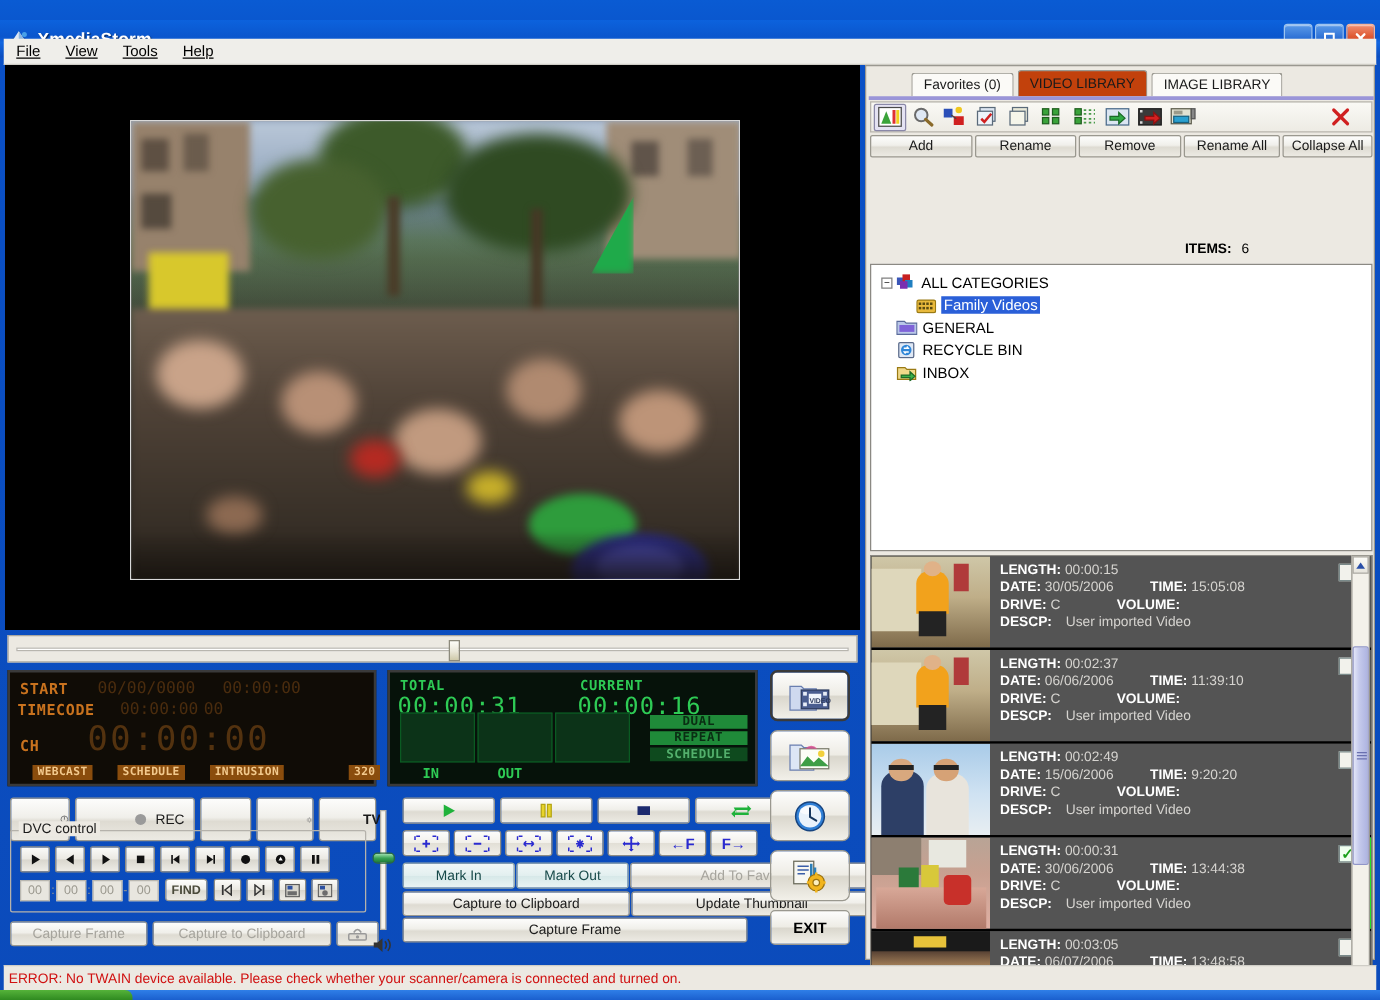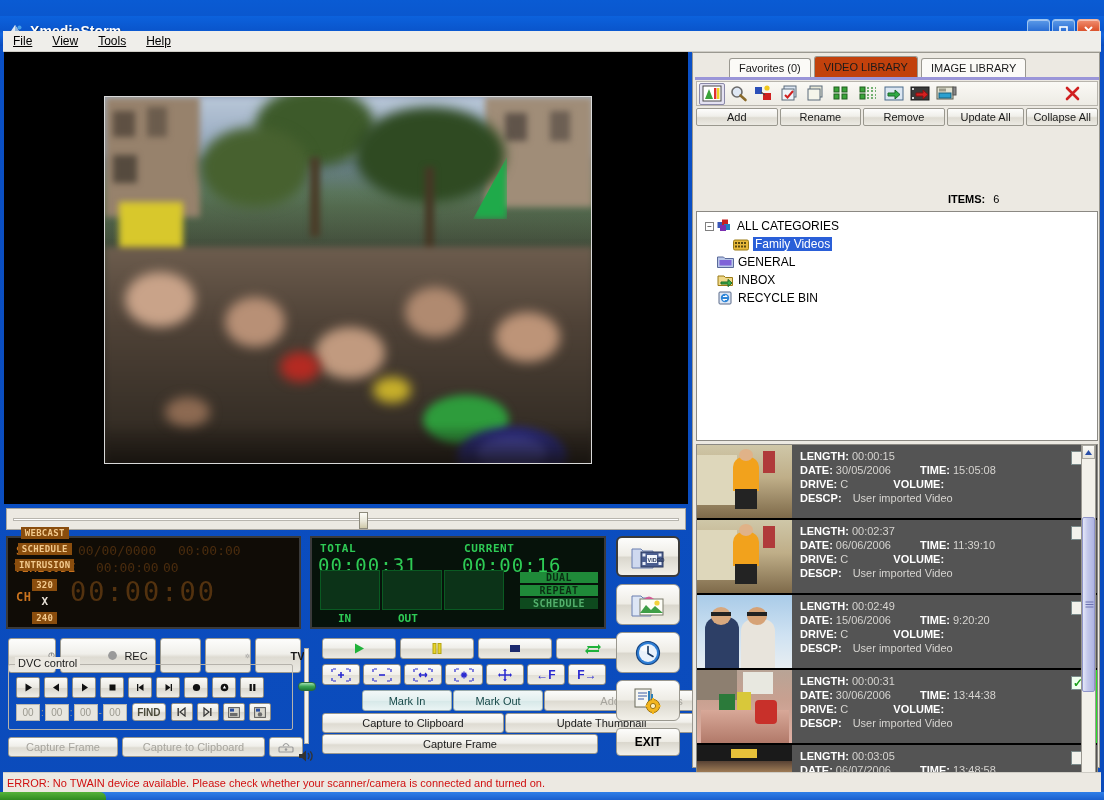--- a/index.html
+++ b/index.html
@@ -95,21 +95,21 @@
 
   
   #ledleft {
     position: absolute; left: 6px; top: 536px; width: 295px; height: 93px;
     background: #100c06; border: 2px solid #3a3a3a;
     font-family: "DejaVu Sans Mono", monospace;
   }
   .led-label { color: #c8721e; font-weight: bold; letter-spacing: .5px; }
   .led-dim { color: #4a2c0e; }
   .led-big { font-size: 27px; letter-spacing: 2px; color:#53320f; }
-  .led-tags { position: absolute; left: 7px; bottom: 3px; display: flex; gap: 4px; align-items: center; flex-direction: column; }
+  .led-tags { position: absolute; left: 18px; bottom: 3px; display: flex; gap: 20px; align-items: center; }
   .led-tag {
     background: #8a4d0d; color: #f2c98d; font-size: 9px; font-weight: bold;
     padding: 1px 4px; letter-spacing: .3px;
   }
   .led-x { color: #e8e2d8; font-size: 11px; font-weight: bold; }
 
   #ledright {
     position: absolute; left: 310px; top: 536px; width: 296px; height: 93px;
     background: #06120a; border: 2px solid #3a3a3a;
     font-family: "DejaVu Sans Mono", monospace; color: #1f7a36;
@@ -174,21 +174,21 @@
 
   
   #mrow1 { position:absolute; left:322px; top:638px; display:flex; gap:4px; }
   #mrow2 { position:absolute; left:322px; top:664px; display:flex; gap:3px; }
   .ibtn {
     width: 38px; height: 21px; border:1px solid #8e8c84; border-radius:3px;
     background: linear-gradient(180deg,#fdfdfc 0%, #f2f0ea 50%, #e2dfd6 51%, #f0eee7 100%);
     display:flex; align-items:center; justify-content:center;
     color:#2a2ad0; font-size:11px; font-weight:bold;
   }
-  #mrow3 { position:absolute; left:322px; top:690px; display:flex; gap:1px;margin-left:40px; }
+  #mrow3 { position:absolute; left:322px; top:690px; display:flex; gap:1px; }
   #mrow4 { position:absolute; left:322px; top:713px; display:flex; gap:1px; }
   #mrow5 { position:absolute; left:322px; top:734px; }
   .mk {
     background: linear-gradient(180deg,#f2f8f8 0%, #e2efef 50%, #d6e8e8 51%, #eaf4f4 100%);
     border:1px solid #9aabab; color:#184a4a;
   }
 
   
   #vnav { position: absolute; left: 616px; top: 536px; width: 66px; }
   .vnav-btn {
@@ -825,21 +825,21 @@
         <svg width="17" height="17" viewBox="0 0 17 17">
           <path d="M3 3 L14 14 M14 3 L3 14" stroke="#d02020" stroke-width="2.6" stroke-linecap="round"></path>
         </svg>
       </div>
     </div>
 
     <div id="catbtns">
       <div class="btn flat" style="width:82px;">Add</div>
       <div class="btn flat" style="width:82px;">Rename</div>
       <div class="btn flat" style="width:82px;">Remove</div>
-      <div class="btn flat" style="width:78px;">Update All</div>
+      <div class="btn flat" style="width:78px;">Rename All</div>
       <div class="btn flat" style="width:72px;">Collapse All</div>
     </div>
 
     <div id="itemscount">
       <span>ITEMS:</span>
       <span class="num">6</span>
     </div>
 
     <div id="tree">
       <div class="tnode" style="padding-left:2px;">
@@ -870,32 +870,32 @@
       </div>
       <div class="tnode" style="padding-left:14px;">
         <svg width="17" height="14" viewBox="0 0 17 14">
           <path d="M0.5 2 h6 l1.5 1.5 h8.5 v9 H0.5 Z" fill="#b9c7e8" stroke="#5a6a9a"></path>
           <rect x="2.5" y="5" width="12" height="5.5" fill="#7f63d8"></rect>
         </svg>
         <span class="tlabel">GENERAL</span>
       </div>
       <div class="tnode" style="padding-left:14px;">
         <svg width="17" height="14" viewBox="0 0 17 14">
-          <path d="M1 3 h6 l1.5 1.5 h7 v8 H1 Z" fill="#f0d98a" stroke="#9a7a14"></path>
-          <path d="M4 9 h7 v-2.6 l4 3.6 -4 3.6 V11 H4 Z" fill="#3ab04a" stroke="#1f6a28"></path>
-        </svg>
-        <span class="tlabel">INBOX</span>
-      </div>
-      <div class="tnode" style="padding-left:14px;">
-        <svg width="17" height="14" viewBox="0 0 17 14">
           <rect x="2" y="1" width="12" height="12" rx="1" fill="#dfe8f5" stroke="#5a6a8a"></rect>
           <circle cx="8" cy="7" r="4.2" fill="#2f86d8"></circle>
           <path d="M6 5.5 h3.5 l-1 -1.3 M10 8.5 h-3.5 l1 1.3" stroke="#fff" stroke-width="1.2" fill="none"></path>
         </svg>
         <span class="tlabel">RECYCLE BIN</span>
+      </div>
+      <div class="tnode" style="padding-left:14px;">
+        <svg width="17" height="14" viewBox="0 0 17 14">
+          <path d="M1 3 h6 l1.5 1.5 h7 v8 H1 Z" fill="#f0d98a" stroke="#9a7a14"></path>
+          <path d="M4 9 h7 v-2.6 l4 3.6 -4 3.6 V11 H4 Z" fill="#3ab04a" stroke="#1f6a28"></path>
+        </svg>
+        <span class="tlabel">INBOX</span>
       </div>
     </div>
 
     <div id="vlist">
 
       <div class="vrow">
         <div class="vthumb">
           <div style="position:absolute;inset:0;background:linear-gradient(180deg,#cfc7a8 0%,#bfae88 45%,#7e6a4a 100%);"></div>
           <div style="position:absolute;left:0;top:10px;width:40px;height:50px;background:#ded7bb;"></div>
           <div style="position:absolute;left:36px;top:12px;width:26px;height:34px;border-radius:10px 10px 0 0;background:#f2a21c;"></div>

